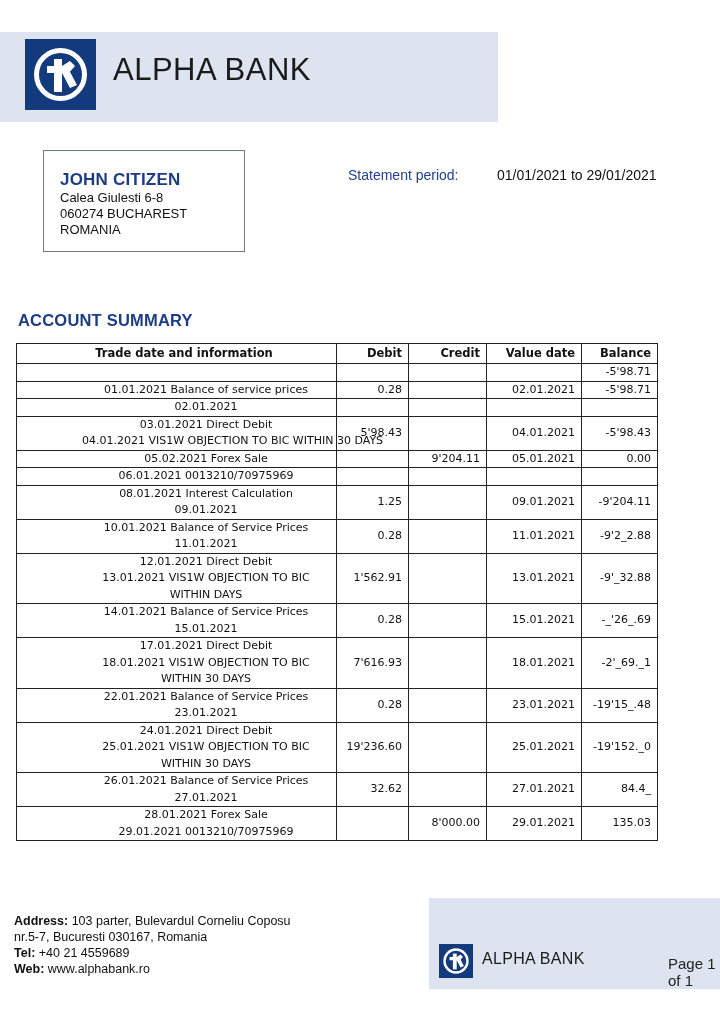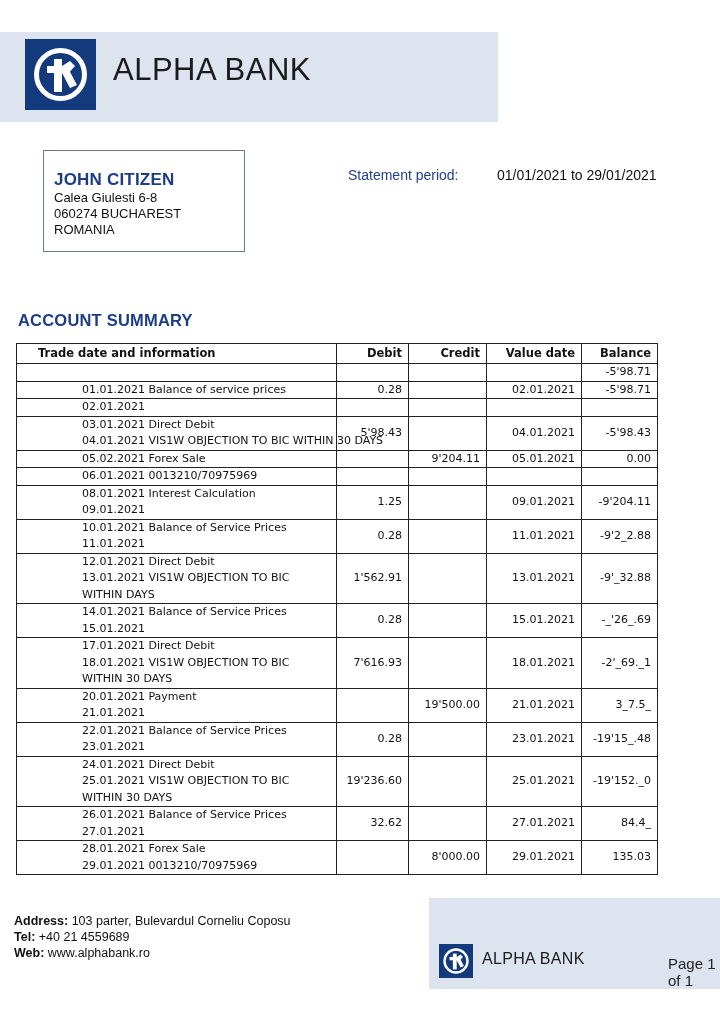--- a/index.html
+++ b/index.html
@@ -4,35 +4,35 @@
 <style>
   * { box-sizing: border-box; margin: 0; padding: 0; }
   html, body { width: 720px; height: 1024px; background: #ffffff; overflow: hidden; }
   body { position: relative; font-family: "Liberation Sans", sans-serif; color: #111; }
 
   .header-band { position: absolute; left: 0; top: 32px; width: 498px; height: 90px; background: #dde3ef; }
   .logo-box { position: absolute; left: 25px; top: 7px; width: 71px; height: 71px; background: #133a7c; }
   .logo-box svg { width: 71px; height: 71px; display: block; }
   .brand { position: absolute; left: 113px; top: 20px; font-size: 31px; letter-spacing: 0.5px; color: #1b1b1b; font-family: "Liberation Sans", sans-serif; }
 
-  .address-box { position: absolute; left: 43px; top: 150px; width: 202px; height: 102px; border: 1.5px solid #6c7a8a; background: #fff; padding: 19px 0 0 10px; }
+  .address-box { position: absolute; left: 43px; top: 150px; width: 202px; height: 102px; border: 1.5px solid #6c7a8a; background: #fff; padding: 19px 0 0 16px; }
   .cust-name { font-size: 17px; font-weight: bold; color: #1c3d86; line-height: 20px; letter-spacing: 0.2px; }
   .addr-line { font-size: 13px; line-height: 16px; color: #111; }
 
   .meta { position: absolute; left: 348px; top: 167px; font-size: 14px; line-height: 17px; }
   .meta-row { display: flex; }
   .meta-label { width: 149px; color: #23408a; }
   .meta-value { color: #111; }
 
   .section-title { position: absolute; left: 18px; top: 311px; font-size: 16.5px; font-weight: bold; color: #1c3d86; letter-spacing: 0.2px; }
 
   table.summary { position: absolute; left: 16px; top: 343px; width: 641px; border-collapse: collapse; font-family: "DejaVu Sans", sans-serif; font-size: 11px; color: #111; table-layout: fixed; }
   table.summary th, table.summary td { border: 1px solid #222; padding: 0 6px 0 6px; vertical-align: middle; line-height: 16.5px; }
   table.summary th { font-weight: bold; height: 20px; font-size: 11.5px; }
-  table.summary th.left, table.summary td.info { text-align: left; padding-left: 21px; }
+  table.summary th.left, table.summary td.info { text-align: center; padding-left: 21px; }
   table.summary th.num, table.summary td.num { text-align: right; }
   .info-line { display: block; white-space: nowrap; margin-left: 44px; }
   .debit-wrap { white-space: normal; word-break: break-all; }
 
   .footer-addr { position: absolute; left: 14px; top: 913px; font-size: 12.5px; line-height: 16px; color: #111; }
   .footer-addr b { font-weight: bold; }
 
   .footer-band { position: absolute; left: 429px; top: 898px; width: 291px; height: 91px; background: #dde3ef; }
   .footer-logo { position: absolute; left: 10px; top: 46px; width: 34px; height: 34px; background: #133a7c; }
   .footer-logo svg { width: 34px; height: 34px; display: block; }
@@ -191,30 +191,20 @@
           <span class="info-line">18.01.2021 VIS1W OBJECTION TO BIC</span>
           <span class="info-line">WITHIN 30 DAYS</span>
         </td>
         <td class="num debit-wrap">7'616.93</td>
         <td class="num"></td>
         <td class="num">18.01.2021</td>
         <td class="num">-2'_69._1</td>
       </tr>
       <tr>
         <td class="info">
-          <span class="info-line">20.01.2021 Payment</span>
-          <span class="info-line">21.01.2021</span>
-        </td>
-        <td class="num debit-wrap"></td>
-        <td class="num">19'500.00</td>
-        <td class="num">21.01.2021</td>
-        <td class="num">3_7.5_</td>
-      </tr>
-      <tr>
-        <td class="info">
           <span class="info-line">22.01.2021 Balance of Service Prices</span>
           <span class="info-line">23.01.2021</span>
         </td>
         <td class="num debit-wrap">0.28</td>
         <td class="num"></td>
         <td class="num">23.01.2021</td>
         <td class="num">-19'15_.48</td>
       </tr>
       <tr>
         <td class="info">
@@ -245,20 +235,21 @@
         <td class="num debit-wrap"></td>
         <td class="num">8'000.00</td>
         <td class="num">29.01.2021</td>
         <td class="num">135.03</td>
       </tr>
     </tbody>
 </table>
 
 <div class="footer-addr">
   <div><b>Address:</b><span> 103 parter, Bulevardul Corneliu Coposu</span></div>
+  <div>nr.5-7, Bucuresti 030167, Romania</div>
   <div><b>Tel:</b><span> +40 21 4559689</span></div>
   <div><b>Web:</b><span> www.alphabank.ro</span></div>
 </div>
 
 <div class="footer-band">
   <div class="footer-logo">
     <svg viewBox="0 0 71 71">
       <circle cx="35.5" cy="35.5" r="24" fill="none" stroke="#ffffff" stroke-width="5"></circle>
       <rect x="22" y="27" width="22" height="7" fill="#ffffff"></rect>
       <rect x="29" y="20" width="8" height="33" fill="#ffffff"></rect>

